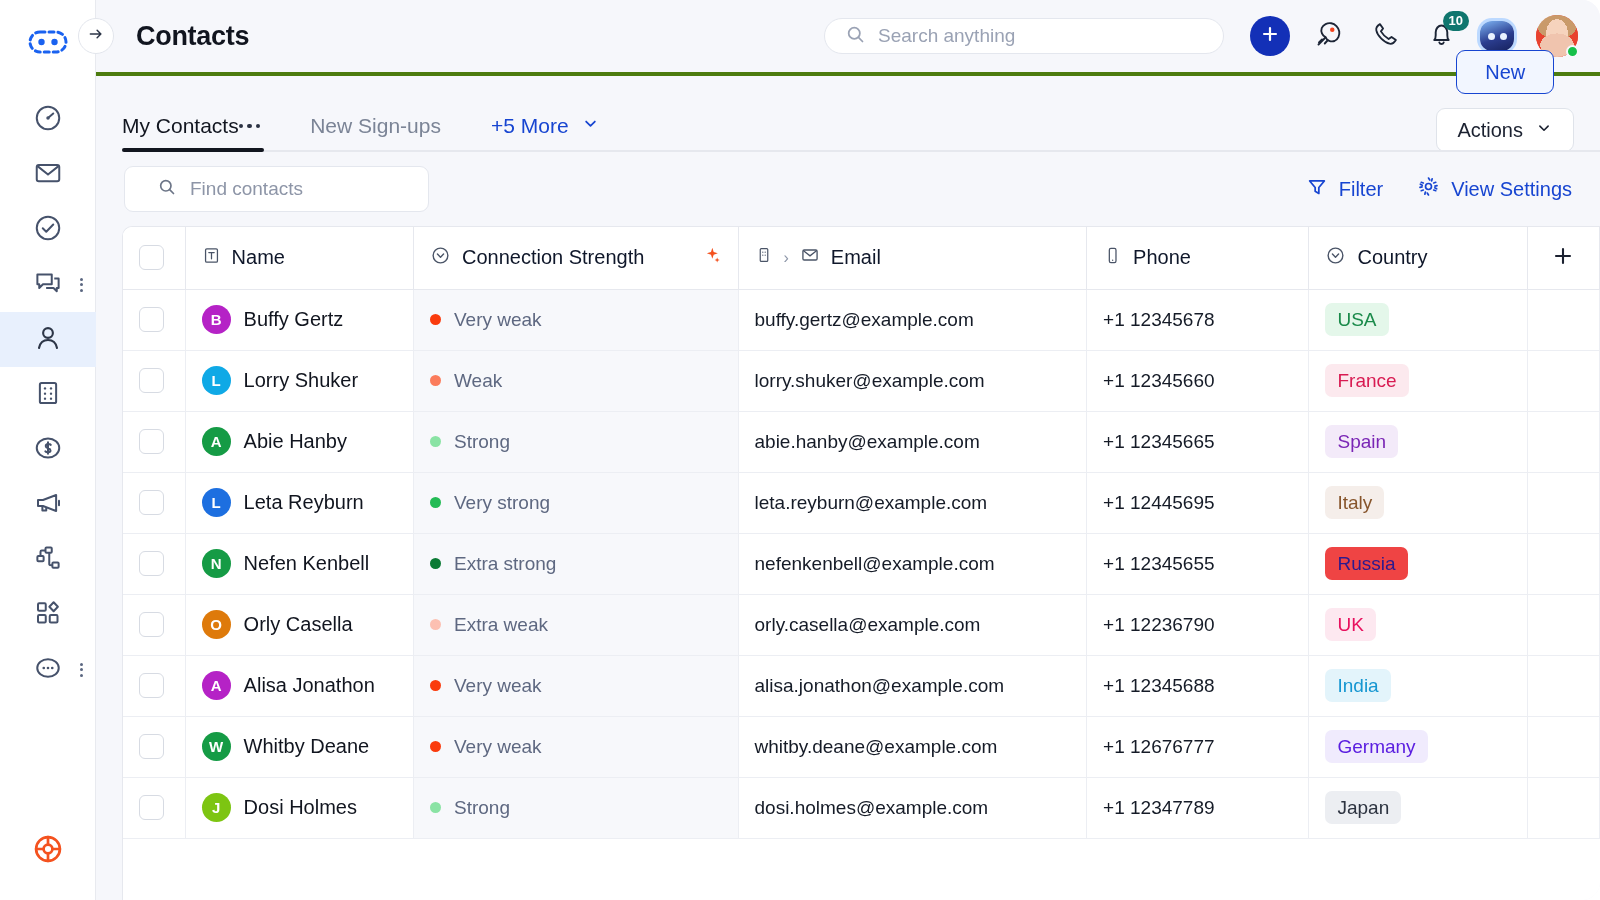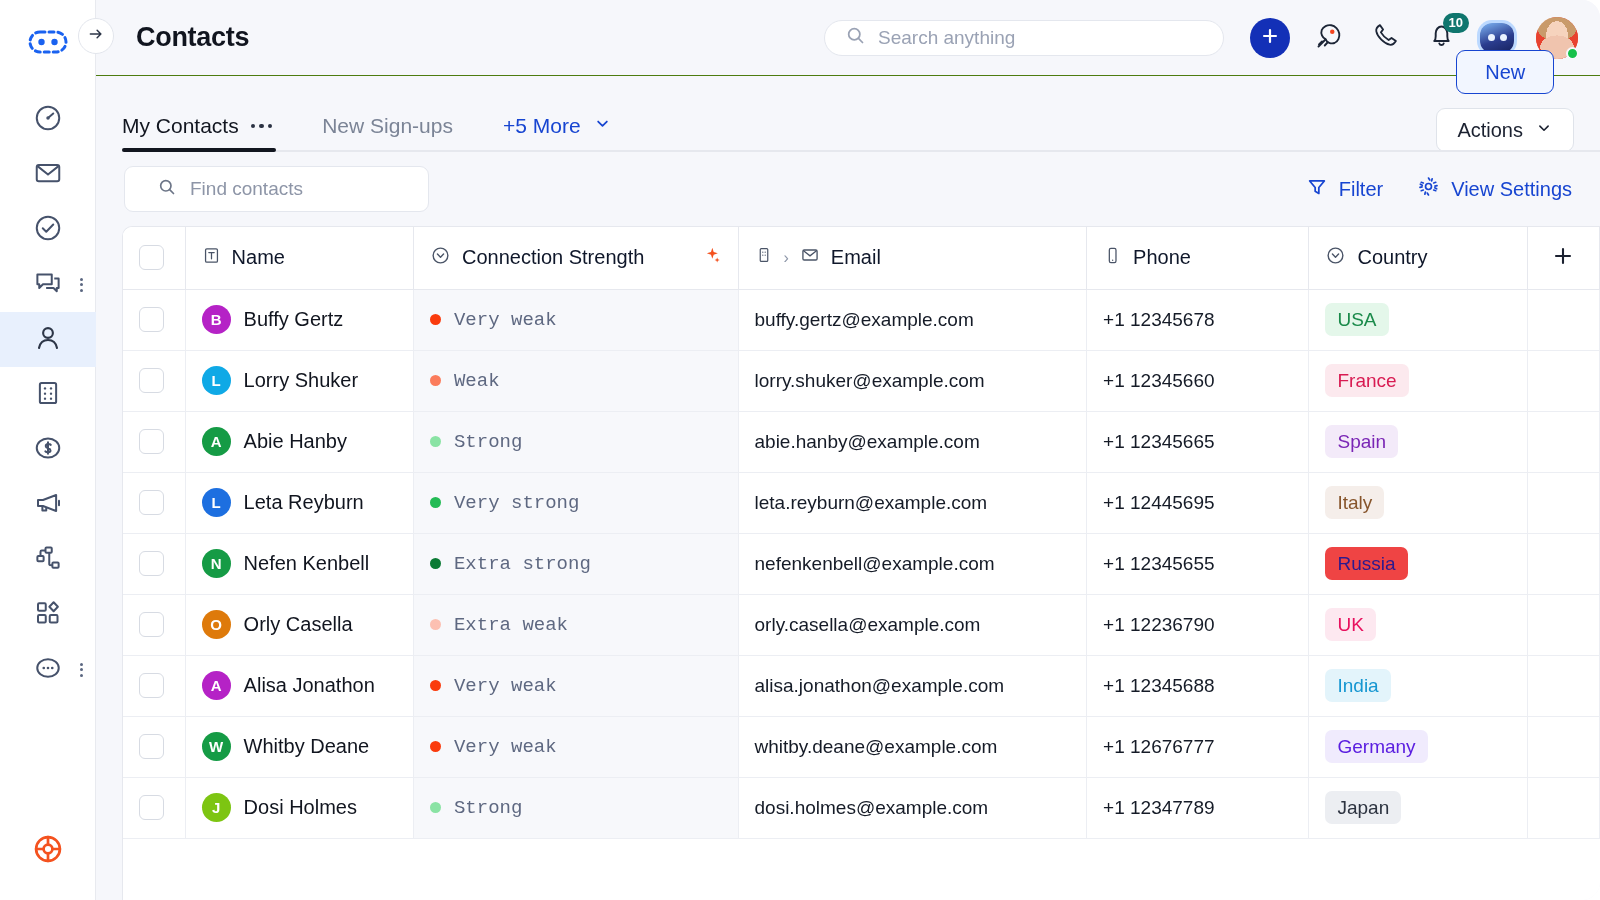--- a/index.html
+++ b/index.html
@@ -50,21 +50,21 @@
     display: flex; align-items: center; justify-content: center;
   }
 
   
   .main { flex: 1; display: flex; flex-direction: column; min-width: 0; background: #f6f7fb; }
 
   
   .topbar {
     height: 76px; flex: 0 0 76px;
     background: #f6f7fb;
-    border-bottom: 1px solid #4d7c0f;
+    border-bottom: 4px solid #4d7c0f;
     display: flex; align-items: center;
     padding: 0 22px 0 0;
     position: relative;
   }
   .collapse-btn {
     position: absolute; left: -18px; top: 18px;
     width: 36px; height: 36px; border-radius: 50%;
     background: #ffffff; border: 1px solid #e2e5ec;
     display: flex; align-items: center; justify-content: center;
     color: #2d3648;
@@ -124,21 +124,21 @@
 
   
   .tabsrow {
     height: 76px; flex: 0 0 76px;
     display: flex; align-items: flex-end;
     padding: 0 26px 0 26px;
     position: relative;
   }
   .tabs { display: flex; align-items: flex-end; gap: 0; }
   .tab {
-    display: flex; align-items: center; gap: 12px;
+    display: flex; align-items: center; gap: 0;
     padding: 0 18px 14px 0;
     font-size: 21px; color: #7b8496;
     position: relative;
   }
   .tab.active { color: #11151f; font-weight: 500; }
   .tab.active::after {
     content: ""; position: absolute; left: 0; right: 14px; bottom: 0;
     height: 4px; background: #12161f; border-radius: 2px;
   }
   .tab .dots { display: flex; gap: 4px; align-items: center; }
@@ -215,21 +215,21 @@
   .th-plus { display: flex; align-items: center; justify-content: center; color: #1b2130; }
 
   tbody td {
     height: 61px;
     border-bottom: 1px solid #eceef3;
     border-right: 1px solid #eceef3;
     padding: 0 16px;
     font-size: 19px; color: #151b27;
     vertical-align: middle;
   }
-  td.conn-cell { background: #f7f8fb; color: #5e6881; font-family: Liberation Mono, monospace; }
+  td.conn-cell { background: #f7f8fb; color: #5e6881; }
   .cell-flex { display: flex; align-items: center; gap: 13px; }
   .cbx {
     width: 25px; height: 25px; border-radius: 6px;
     border: 1.5px solid #d7dbe3; background: #fff; display: block;
   }
   .avatar {
     width: 29px; height: 29px; border-radius: 50%;
     color: #fff; font-size: 15px; font-weight: 700;
     display: flex; align-items: center; justify-content: center;
     flex: 0 0 29px;

